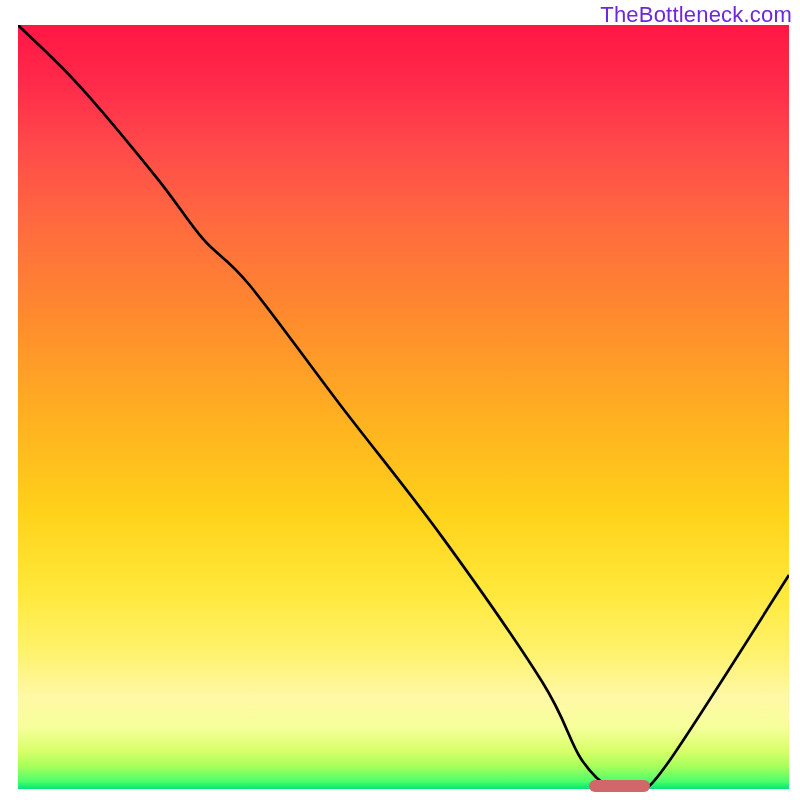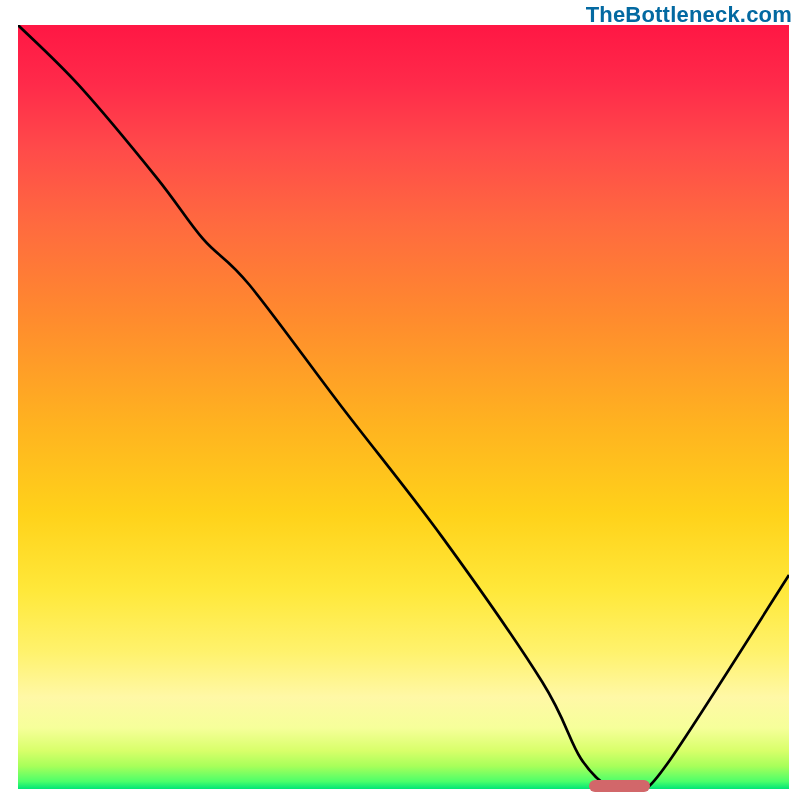--- a/index.html
+++ b/index.html
@@ -12,23 +12,23 @@
   }
   .stage {
     position: relative;
     width: 800px;
     height: 800px;
   }
   .watermark {
     position: absolute;
     top: 2px;
     right: 8px;
-    color: #0369a1;
+    color: #6d28d9;
     font-size: 22px;
-    font-weight: 700;
+    font-weight: 400;
     letter-spacing: 0.2px;
   }
   .plot {
     position: absolute;
     left: 18px;
     top: 25px;
     width: 771px;
     height: 764px;
   }
   .plot .gradient {

